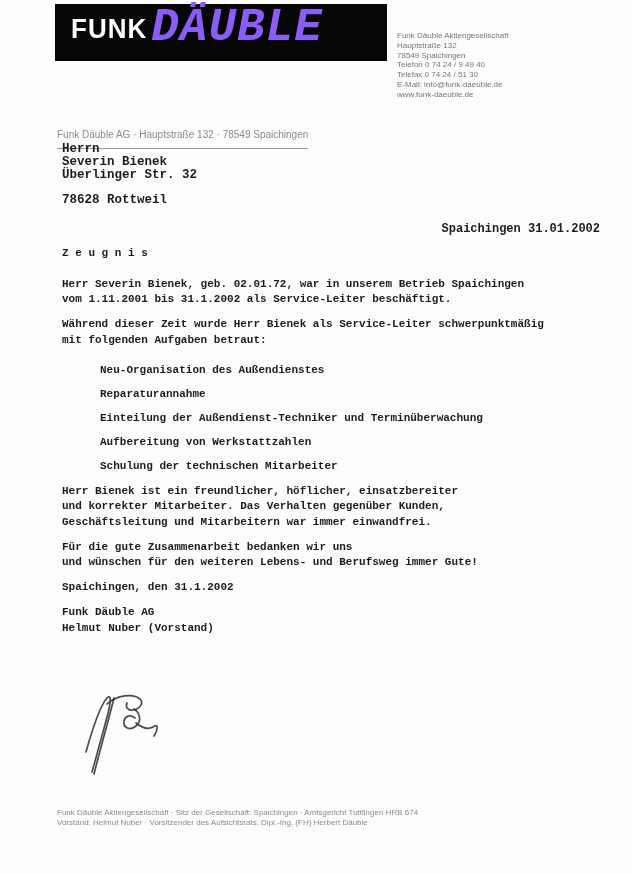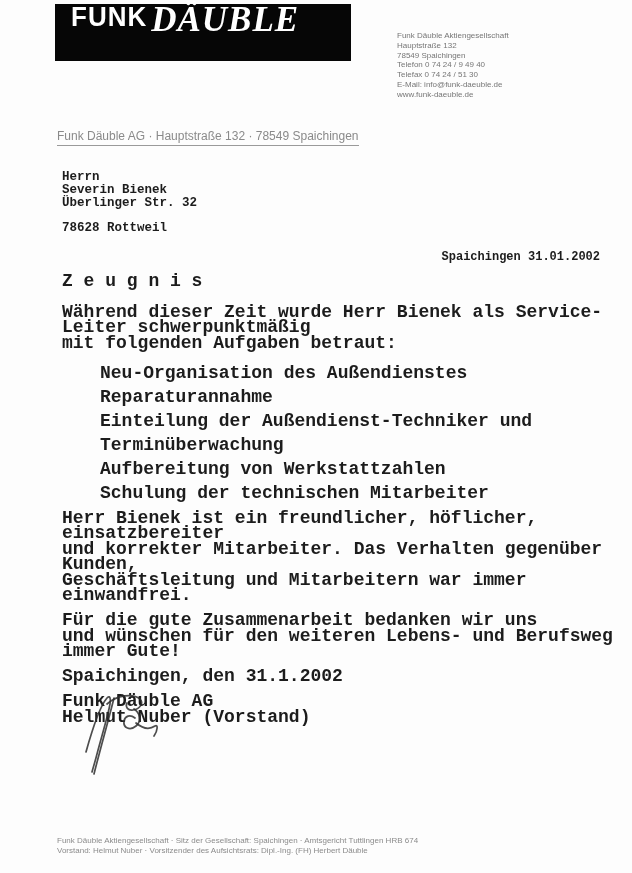--- a/index.html
+++ b/index.html
@@ -9,78 +9,77 @@
     width:632px; height:873px;
     margin:0 auto;
     background:#fdfdfd;
     overflow:hidden;
     font-family:"Liberation Sans", sans-serif;
   }
 
   
   .logo-bar {
     position:absolute; left:55px; top:4px;
-    width:296px; height:57px;
+    width:332px; height:57px;
     background:#060606;
-    display:flex; align-items:flex-start;
+    display:flex; align-items:center;
     padding:0 16px 8px 16px;
     white-space:nowrap;
   }
   .logo-funk {
     color:#fff;
     font-family:"Liberation Sans", sans-serif;
     font-weight:bold;
     font-size:26px;
     letter-spacing:1px;
     line-height:1;
     transform:scaleY(1.05);
   }
   .logo-dauble {
-    color:#ffffff;
-    font-family:Liberation Serif, serif;
+    color:#8b5cf6;
+    font-family:Liberation Mono, monospace;
     font-weight:bold;
     font-style:italic;
-    font-size:35px;
+    font-size:46px;
     letter-spacing:1px;
     line-height:0.9;
     margin-left:4px;
   }
   .company-block {
     position:absolute; left:397px; top:31px;
     font-size:8px; line-height:9.8px;
     color:#767676;
   }
   .sender-line {
     position:absolute; left:57px; top:129px;
-    font-size:12px; color:#8a8a8a;
+    font-size:10px; color:#8a8a8a;
     border-bottom:1px solid #9a9a9a;
-    padding-bottom:2px;
+    padding-bottom:8px;
     display:inline-block;
   }
 
   
   .mono {
     font-family:"Liberation Mono", monospace;
     font-weight:bold;
     color:#1c1c1c;
-    margin-top:28px;
   }
   .recipient-block {
     position:absolute; left:62px; top:143px;
     font-size:12.5px; line-height:12.8px;
     white-space:pre-line;
   }
   .date-line {
     position:absolute; right:32px; top:222px;
     font-size:12px;
   }
   .body-flow {
     position:absolute; left:62px; top:246px;
     width:562px;
-    font-size:18px; line-height:15.5px;
+    font-size:11px; line-height:15.5px;
   }
   .heading { margin-bottom:15px; }
   .para { white-space:pre-line; margin-bottom:9.5px; }
   .duties {
     list-style:none;
     margin:0 0 6px 0; padding-left:38px;
     line-height:24px;
     font-family:Liberation Mono, monospace;
   }
   .place-date { margin-bottom:9.5px; }
@@ -92,21 +91,21 @@
     width:105px; height:88px;
   }
   .signature-svg path {
     fill:none; stroke:#2e2e2e; stroke-width:1.7;
     stroke-linecap:round; stroke-linejoin:round;
     opacity:0.85;
   }
 
   
   .footer-block {
-    position:absolute; left:57px; top:836px;
+    position:absolute; left:57px; top:808px;
     font-size:8px; line-height:10px;
     color:#8b8b8b;
   }
 </style>
 </head>
 <body>
 
 <div class="page">
 
   <div class="logo-bar">
@@ -130,20 +129,22 @@
 Severin Bienek
 Überlinger Str. 32
 
 78628 Rottweil</div>
 
   <div class="date-line mono">Spaichingen 31.01.2002</div>
 
   <div class="body-flow mono">
     <div class="heading">Z e u g n i s</div>
 
+    <div class="para">Herr Severin Bienek, geb. 02.01.72, war in unserem Betrieb Spaichingen
+vom 1.11.2001 bis 31.1.2002 als Service-Leiter beschäftigt.</div>
 
     <div class="para">Während dieser Zeit wurde Herr Bienek als Service-Leiter schwerpunktmäßig
 mit folgenden Aufgaben betraut:</div>
 
     <ul class="duties">
         <li>Neu-Organisation des Außendienstes</li>
         <li>Reparaturannahme</li>
         <li>Einteilung der Außendienst-Techniker und Terminüberwachung</li>
         <li>Aufbereitung von Werkstattzahlen</li>
         <li>Schulung der technischen Mitarbeiter</li>

